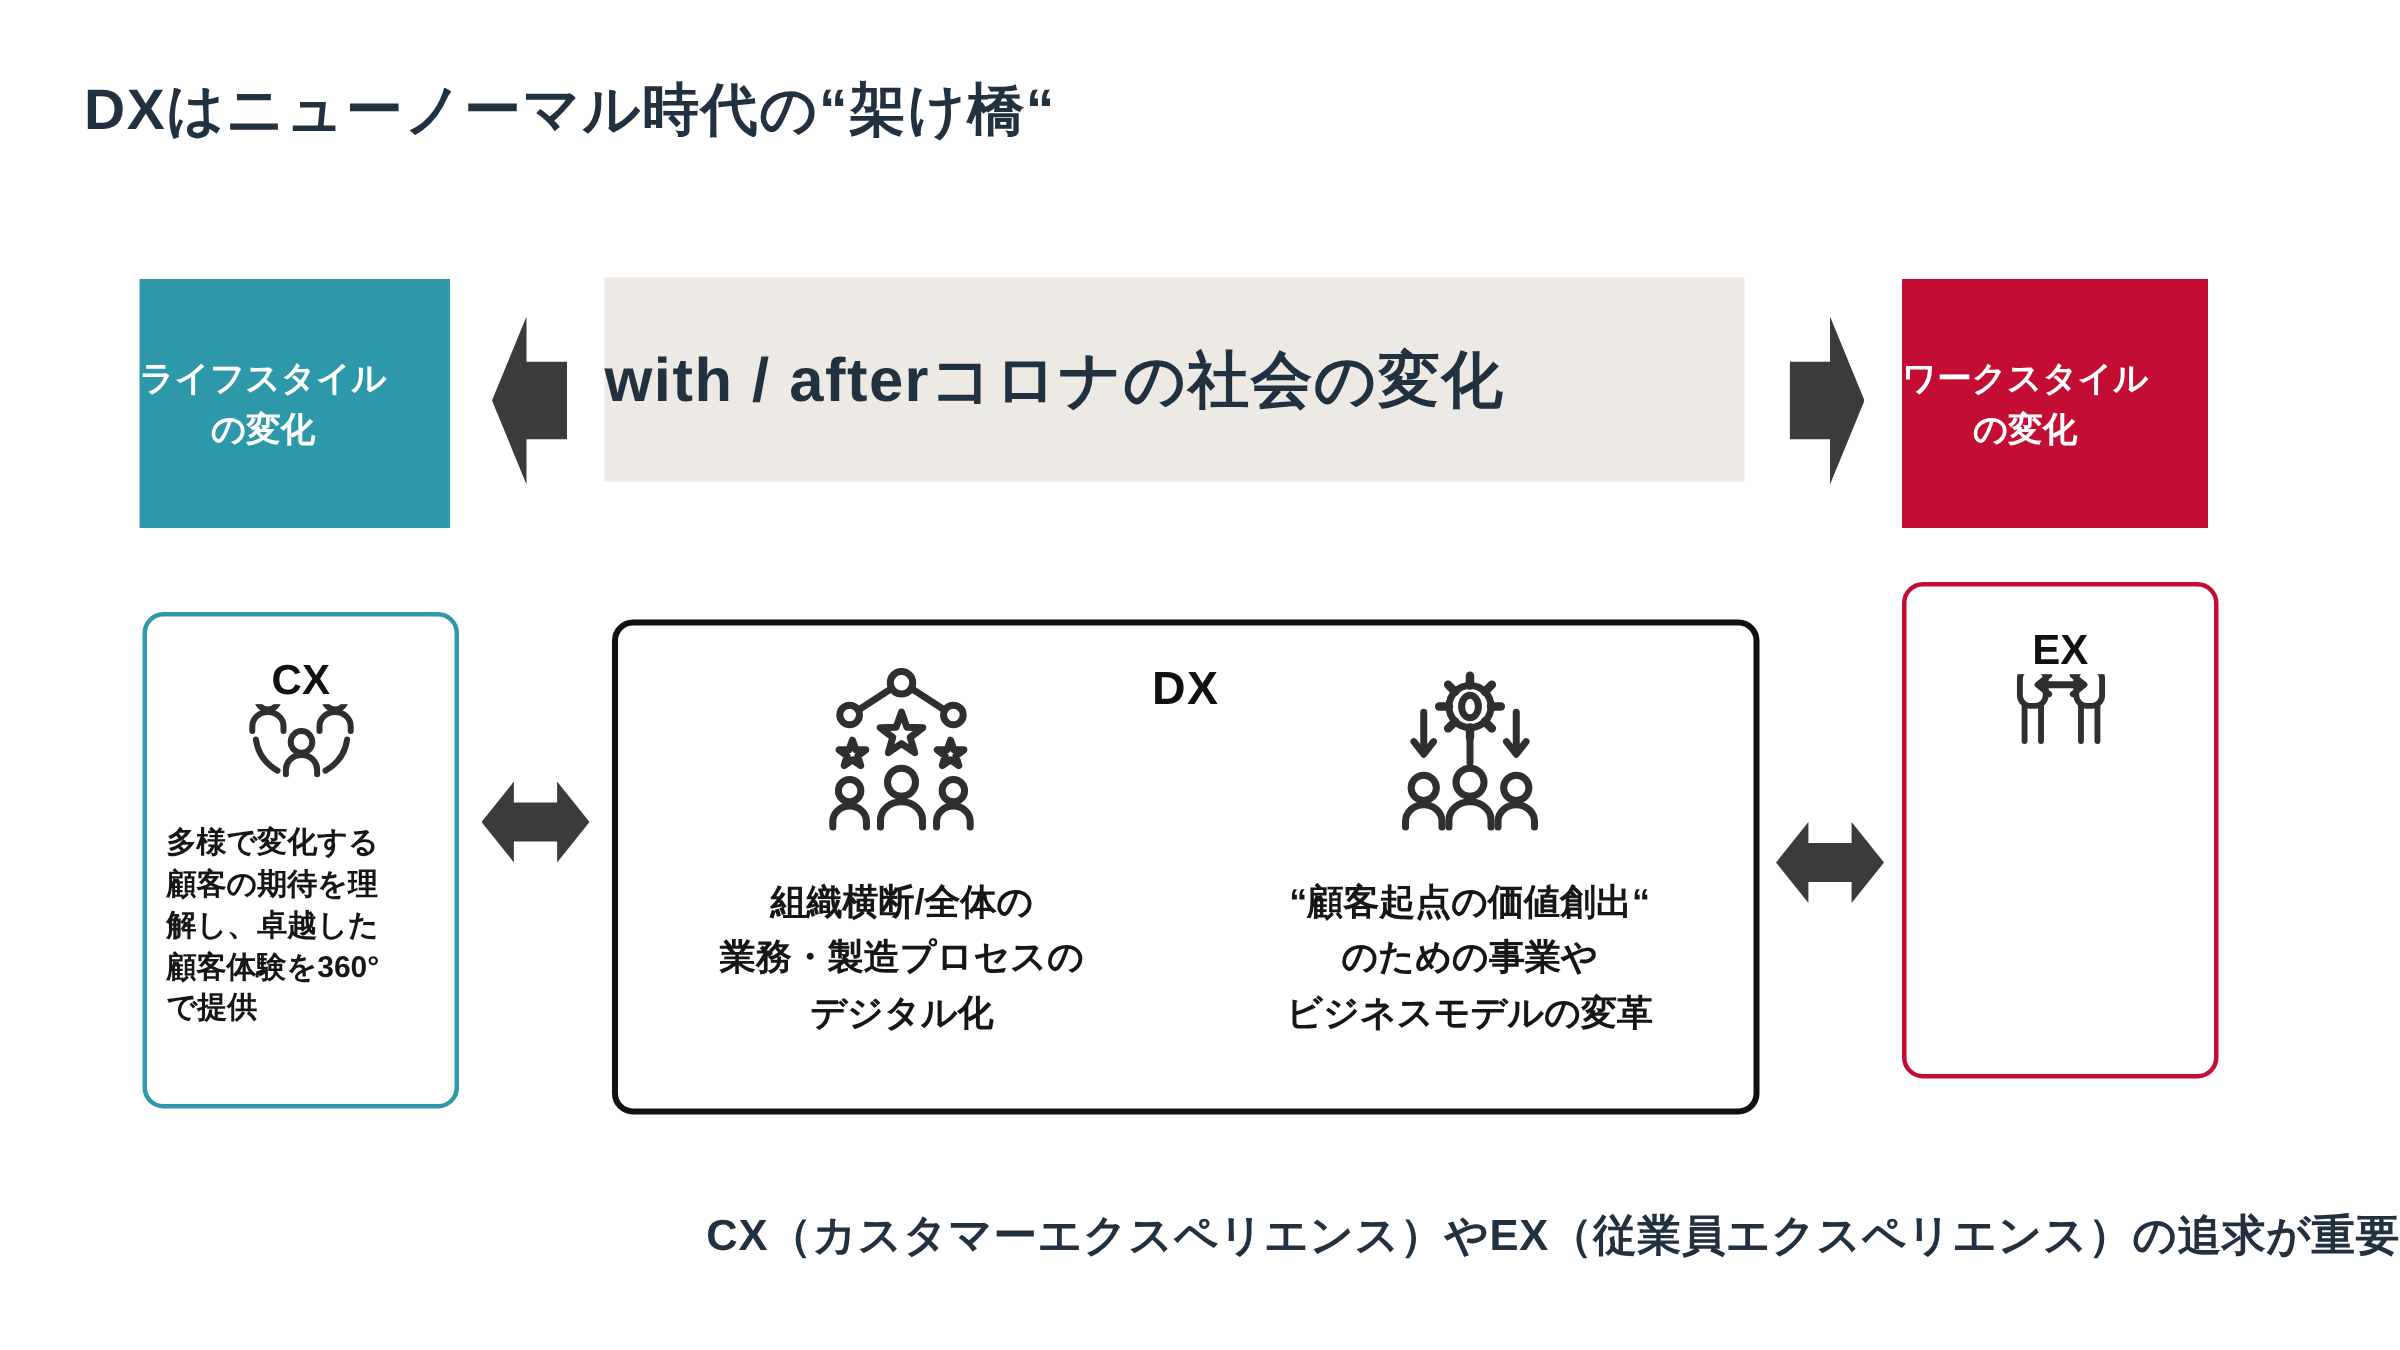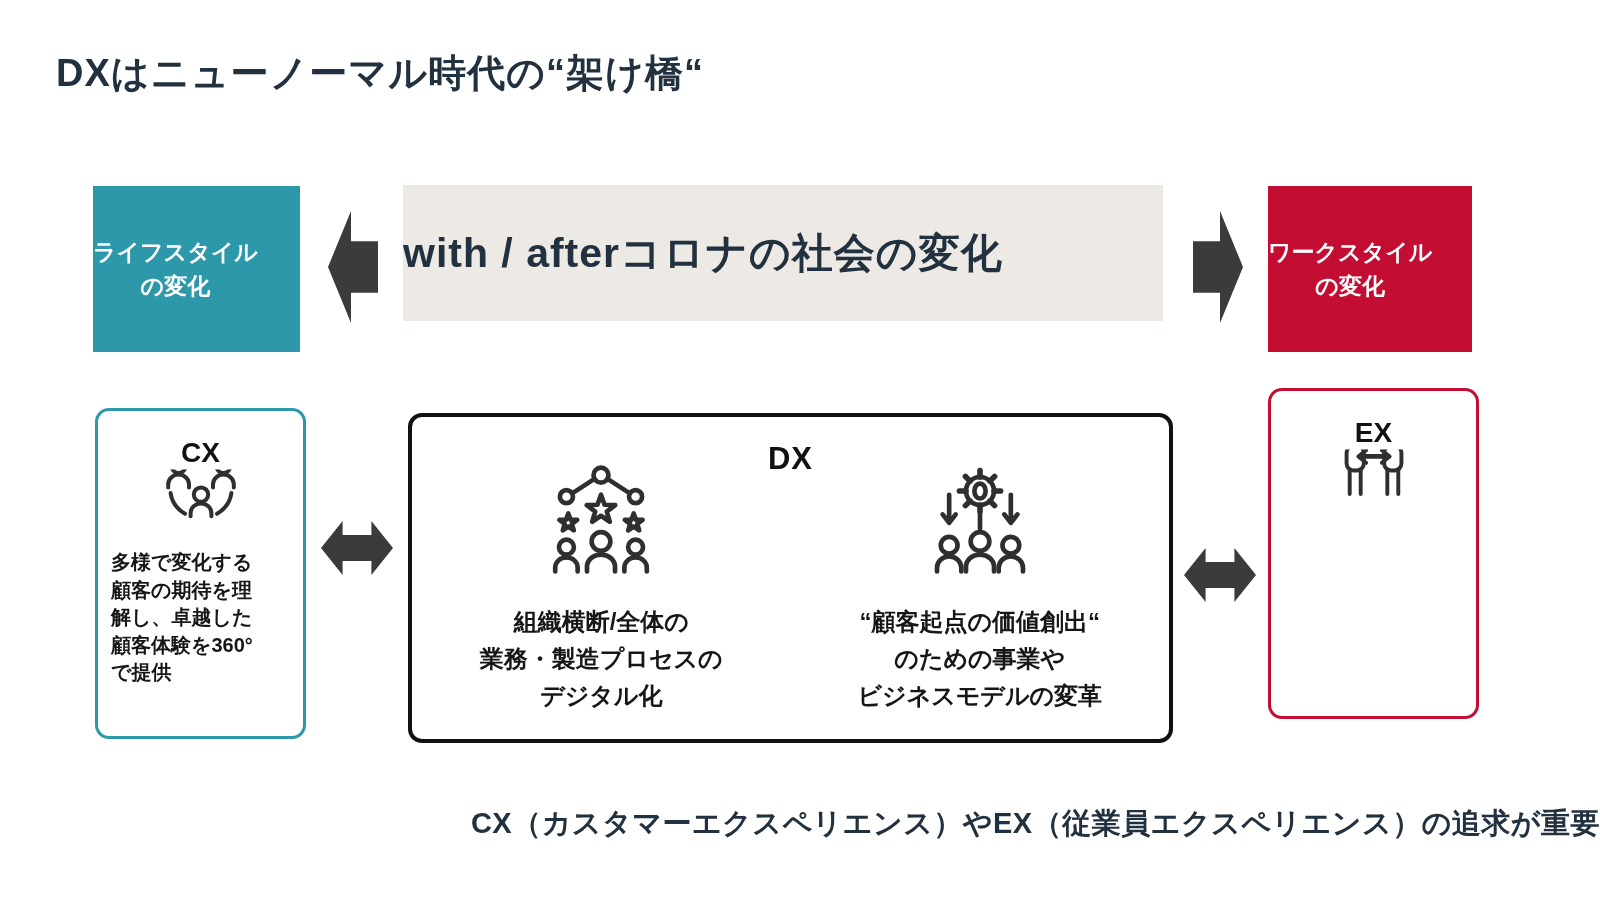--- a/index.html
+++ b/index.html
@@ -41,21 +41,21 @@
     background:#fff;padding:0 16px;color:#111;white-space:nowrap;margin-top:45px;
   }
   .card-cx .card-label,.card-ex .card-label{font-size:28px;}
   .card-dx .card-label{font-size:31px;letter-spacing:1px;}
   .card-icon{display:block;margin:34px auto 0;}
   .side-text{
     margin:16px 6px 0 13px;font-size:20px;line-height:1.38;color:#161616;
     white-space:pre-line;text-align:left;
   }
   .card-ex .side-text{font-size:26px;}
-  .dx-item{flex:1;display:flex;flex-direction:column;align-items:center;padding-top:46px;}
+  .dx-item{flex:1;display:flex;flex-direction:column;align-items:center;padding-top:26px;}
   .dx-item .card-icon{margin:0 auto;}
   .dx-text{
     margin-top:26px;font-size:24px;line-height:1.55;color:#161616;
     text-align:center;white-space:pre-line;
   }
   .footer{
     position:absolute;left:0;right:0;top:804px;text-align:right;
     font-size:29px;color:#22313F;letter-spacing:0.5px;
   }
   .icon-stroke{fill:none;stroke:#2F2F2F;stroke-width:5;stroke-linecap:round;stroke-linejoin:round;}

